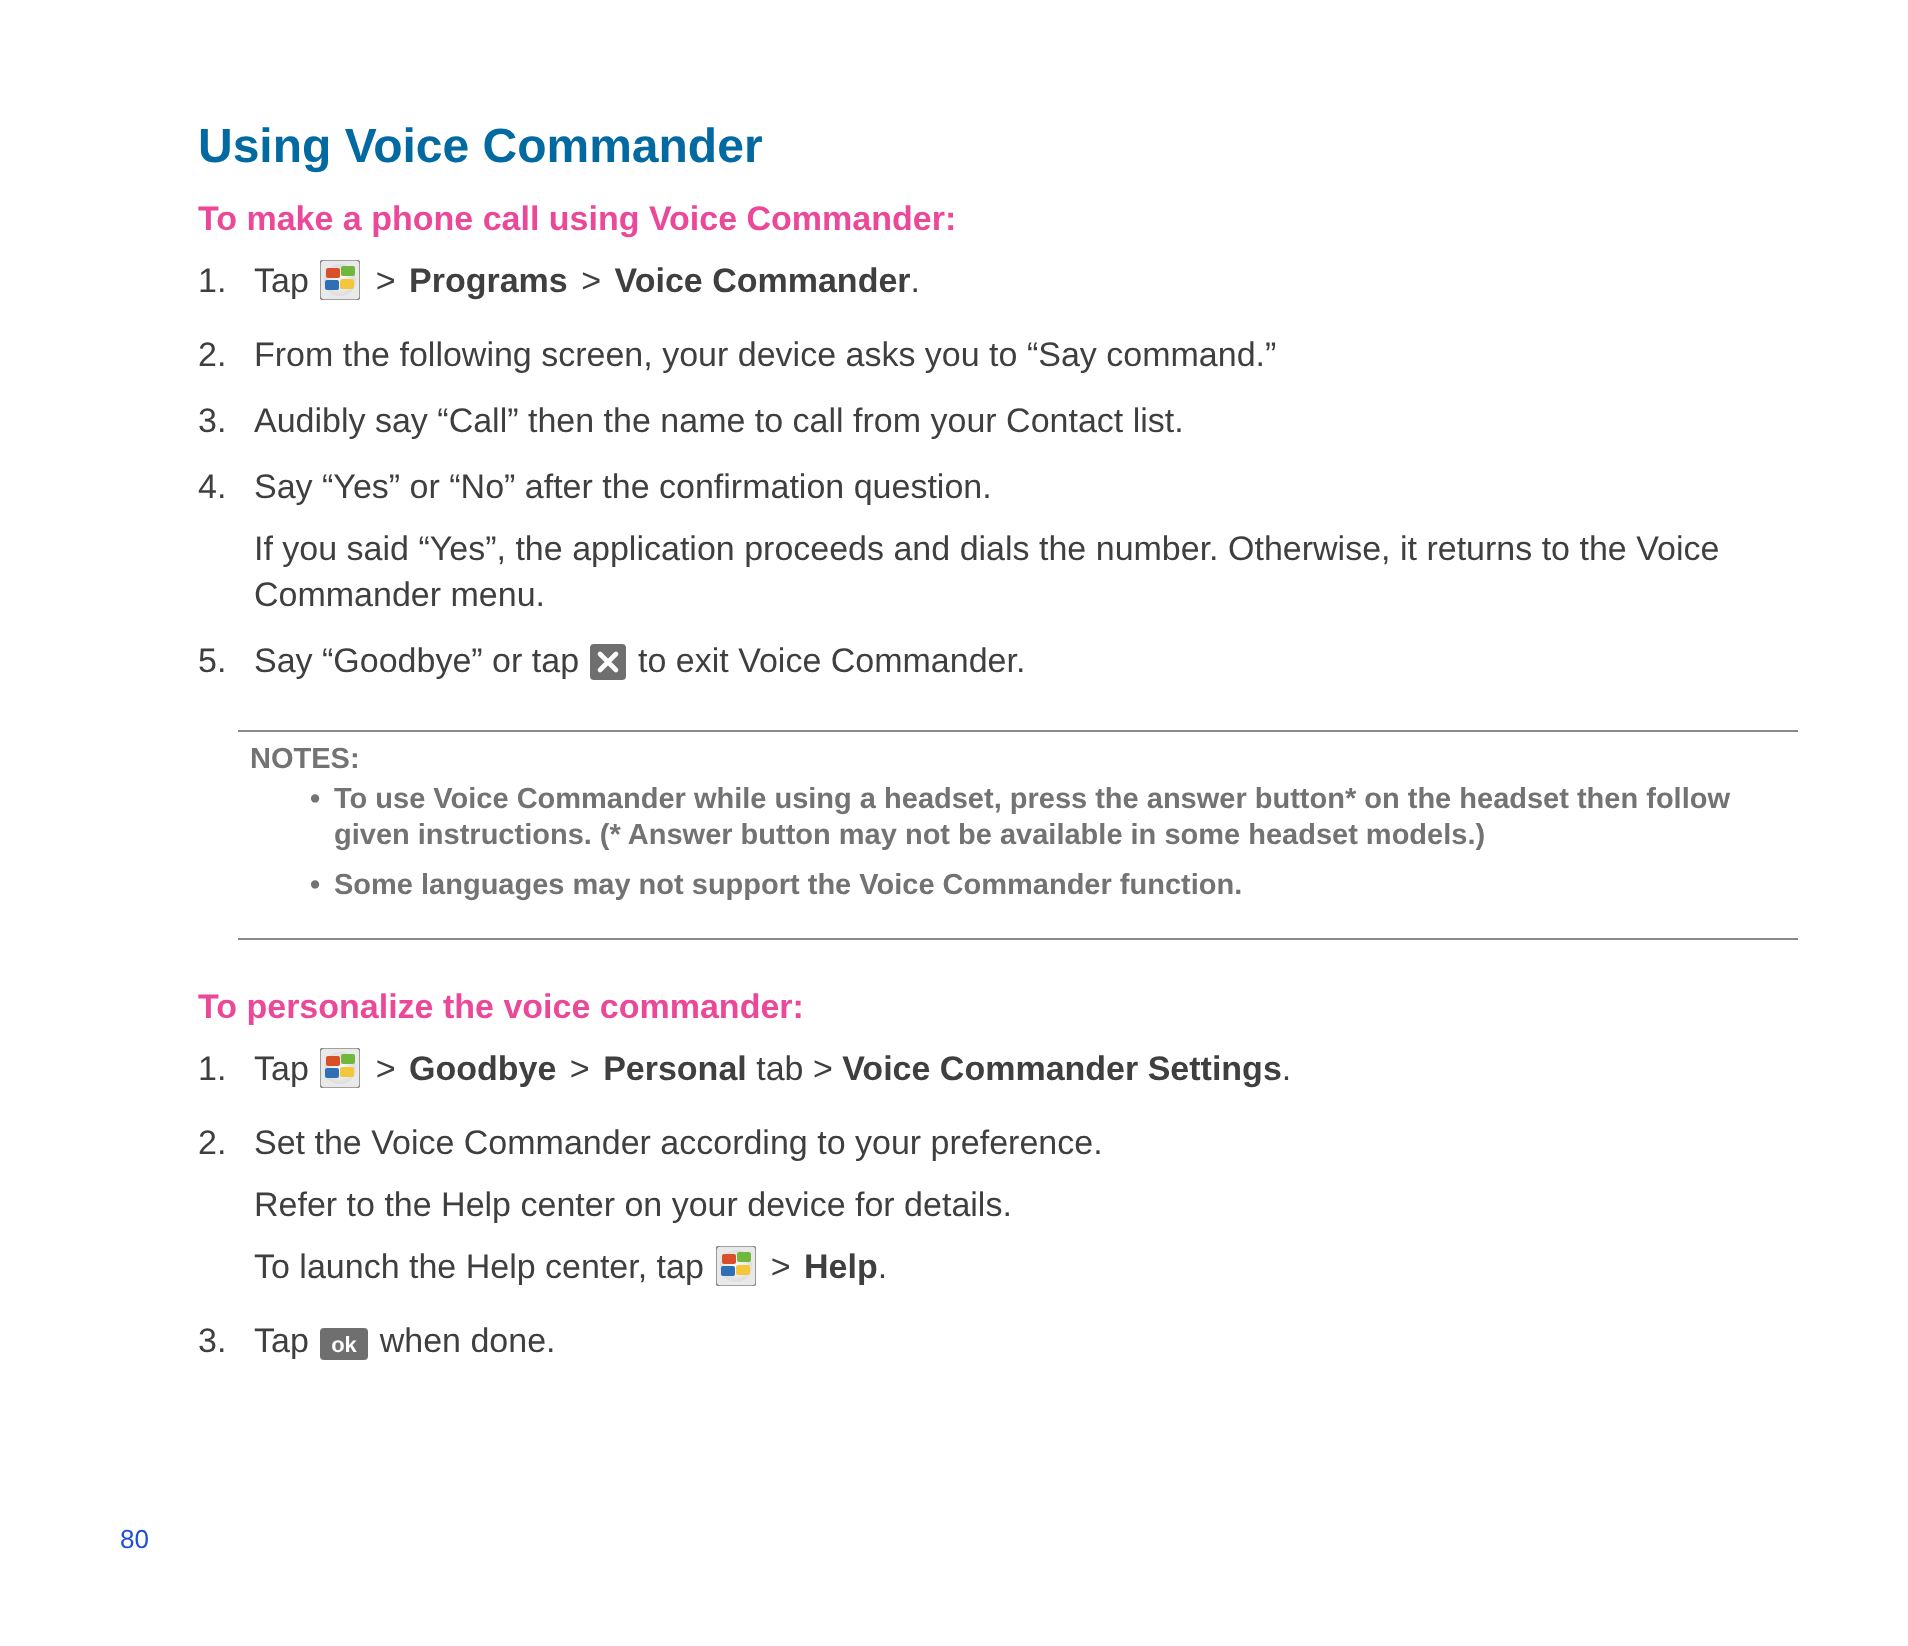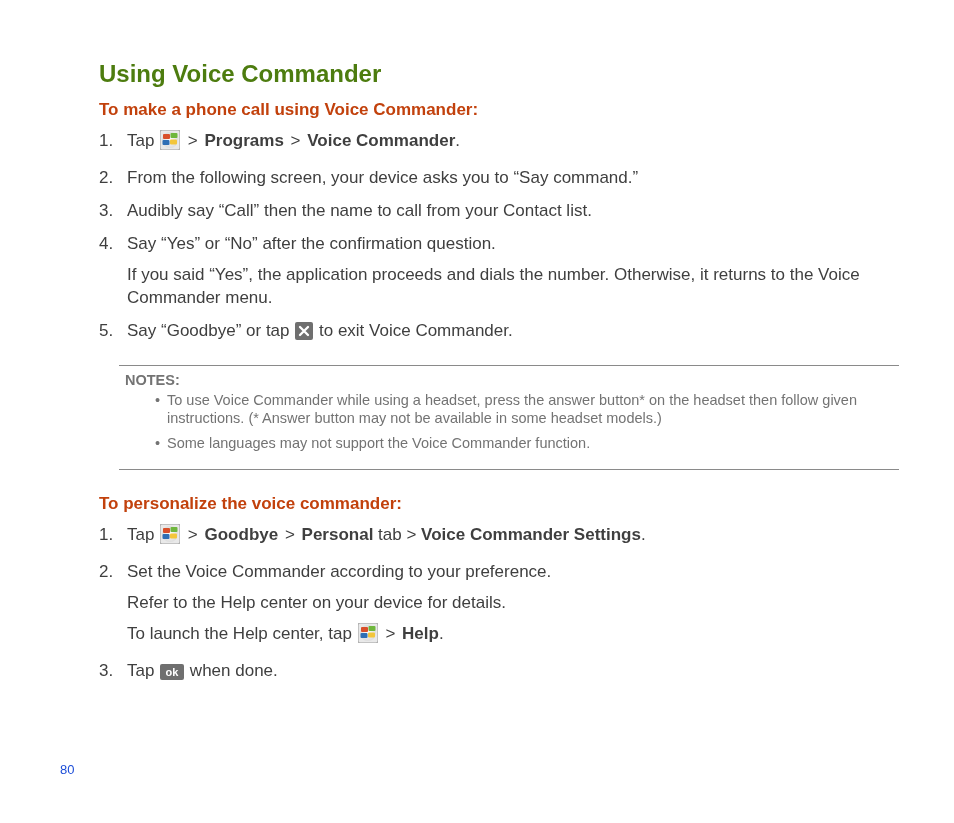--- a/index.html
+++ b/index.html
@@ -12,27 +12,27 @@
   .page {
     width: 954px;
     height: 823px;
     box-sizing: border-box;
     padding: 60px 55px 30px 75px;
     position: relative;
   }
   .section-title {
     font-size: 24px;
     font-weight: bold;
-    color: #4d7c0f;
+    color: #0369a1;
     margin: 0 0 12px 24px;
   }
   .subhead {
     font-size: 17px;
     font-weight: bold;
-    color: #c2410c;
+    color: #ec4899;
     margin: 4px 0 10px 24px;
   }
   ol.steps {
     margin: 0 0 14px 24px;
     padding: 0;
     list-style: none;
     counter-reset: step;
   }
   ol.steps > li {
     counter-increment: step;
@@ -71,20 +71,21 @@
   .notes-box ul {
     margin: 0 0 0 30px;
     padding: 0;
     list-style: none;
   }
   .notes-box li {
     position: relative;
     padding-left: 12px;
     margin: 3px 0 6px 0;
     line-height: 1.3;
+    font-weight: bold;
   }
   .notes-box li::before {
     content: "•";
     position: absolute;
     left: 0;
     top: 0;
   }
   .page-number {
     position: absolute;
     left: 60px;

